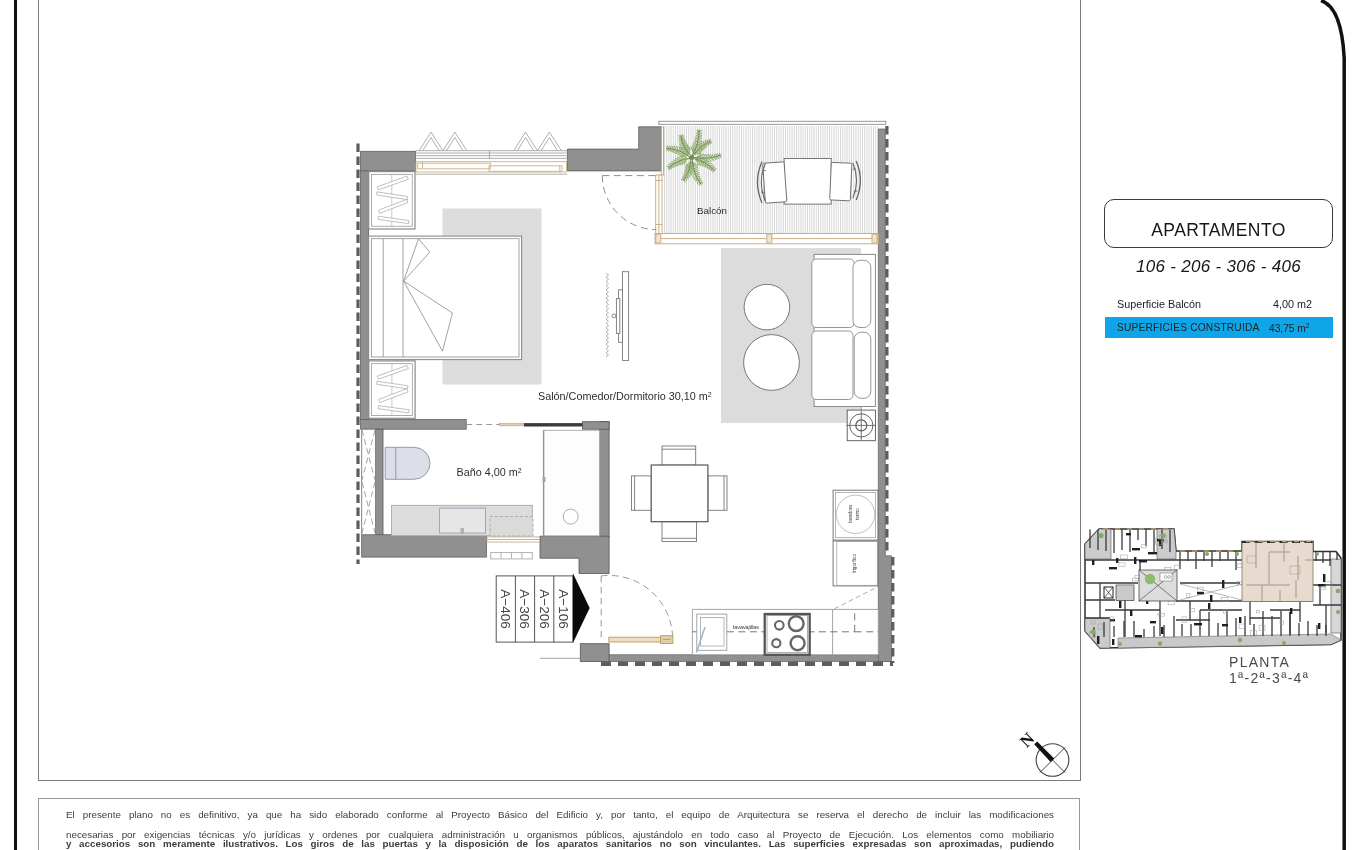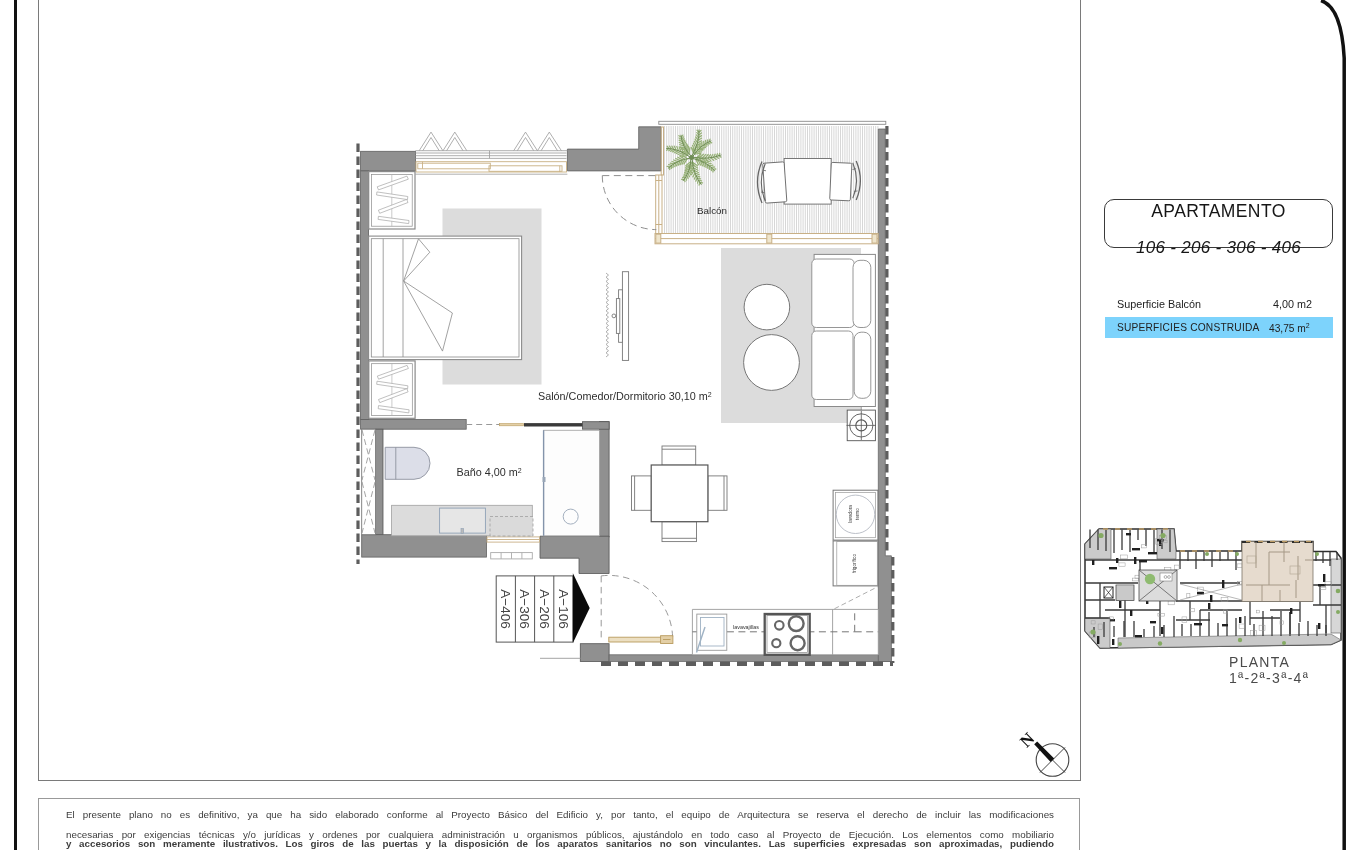--- a/index.html
+++ b/index.html
@@ -475,30 +475,30 @@
 <g>
 <circle cx="1052.5" cy="760" r="16.3" fill="none" stroke="#444" stroke-width="1.1"></circle>
 <line x1="1040" y1="747.5" x2="1065" y2="772.5" stroke="#444" stroke-width="1"></line>
 <line x1="1065" y1="747.5" x2="1040" y2="772.5" stroke="#444" stroke-width="1"></line>
 <polygon points="1054.2,758.6 1050.6,761.9 1034.2,744.2 1037.2,741.4" fill="#111"></polygon>
 <text x="1031" y="744" font-size="17" fill="#111" font-family="Liberation Serif, serif" font-weight="bold" text-anchor="middle" transform="rotate(-45 1031 744)">N</text>
 </g>
 </svg>
 
 <div class="abs" style="left:1104px;top:199px;width:227px;height:47px;border:1.3px solid #3a3a3a;border-radius:10px;text-align:center;color:#161616;">
-  <div style="font-size:17.5px;margin-top:1px;letter-spacing:0.4px;">APARTAMENTO</div>
+  <div style="font-size:17.5px;margin-top:20px;letter-spacing:0.4px;">APARTAMENTO</div>
   <div style="font-size:17px;margin-top:16px;letter-spacing:0.3px;font-style:italic;">106 - 206 - 306 - 406</div>
 </div>
 
 <div class="abs" style="left:1105px;top:295px;width:228px;height:20px;font-size:10.8px;color:#222;text-align:right;">
   <span style="position:absolute;left:12px;top:3px;">Superficie Balcón</span>
   <span style="position:absolute;left:168px;top:3px;">4,00 m2</span>
 </div>
 
-<div class="abs" style="left:1105px;top:317px;width:228px;height:21px;background:#7dd3fc;font-size:10.8px;color:#222;">
+<div class="abs" style="left:1105px;top:317px;width:228px;height:21px;background:#0ea5e9;font-size:10.8px;color:#222;">
   <span style="position:absolute;left:12px;top:4.5px;font-size:10.2px;letter-spacing:0.2px;">SUPERFICIES CONSTRUIDA</span>
   <span style="position:absolute;left:164px;top:4.5px;font-size:10.2px;">43,75 m<sup style="font-size:7px;">2</sup></span>
 </div>
 
 <div class="abs" style="left:1229px;top:654px;width:120px;font-size:14px;color:#4a4a4a;letter-spacing:1.3px;">PLANTA 1ª-2ª-3ª-4ª</div>
 
 <div class="abs" style="left:38px;top:798px;width:1040px;height:60px;border:1px solid #999;"></div>
 
 <div class="abs" style="left:66px;top:804px;width:988px;font-size:9.8px;color:#3c3c3c;">
   <div style="position:absolute;top:5px;width:988px;text-align:justify;text-align-last:justify;white-space:normal;">El presente plano no es definitivo, ya que ha sido elaborado conforme al Proyecto Básico del Edificio y, por tanto, el equipo de Arquitectura se reserva el derecho de incluir las modificaciones</div>

